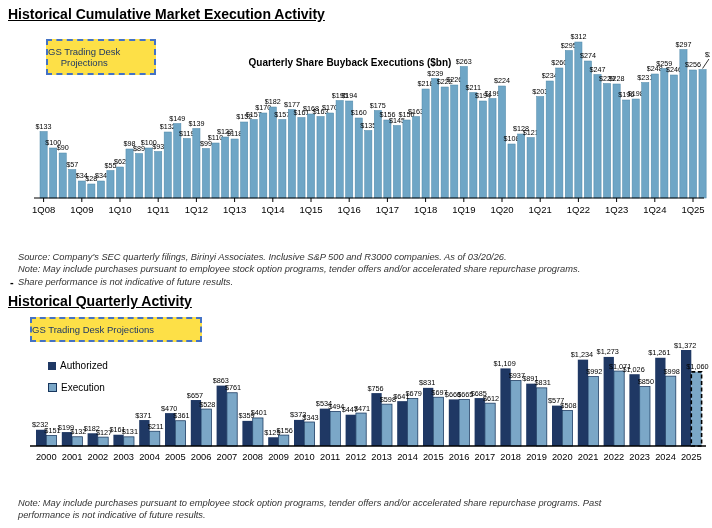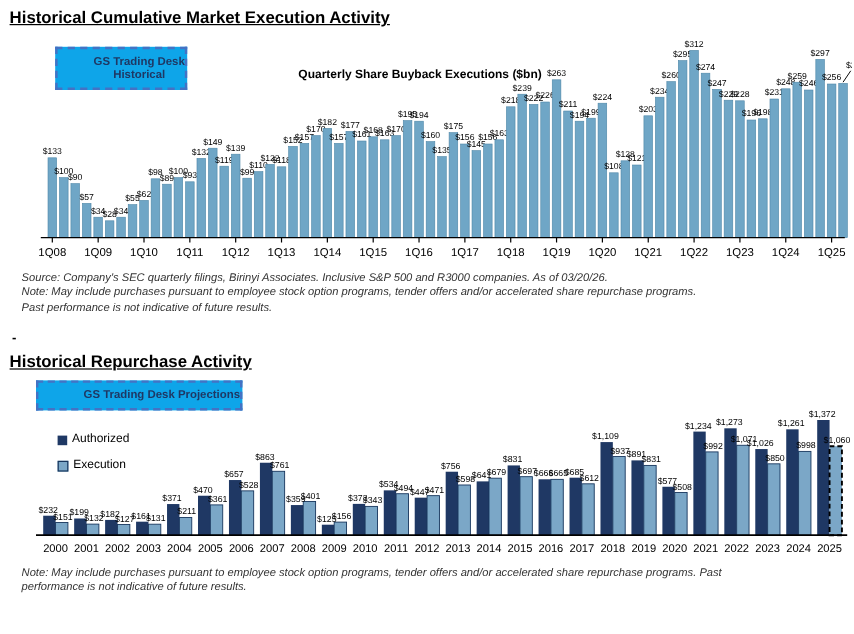--- a/index.html
+++ b/index.html
@@ -1,39 +1,39 @@
 <!DOCTYPE html>
 <html><head>
 <meta charset="utf-8">
 <style>
   html,body{margin:0;padding:0;background:#fff;}
   #page{position:relative;width:712px;height:528px;background:#fff;overflow:hidden;
         font-family:"Liberation Sans",sans-serif;color:#000;}
   .abs{position:absolute;}
   .section-title{font-size:14px;font-weight:bold;text-decoration:underline;color:#000;white-space:nowrap;}
-  .gs-box{border:2px dashed #4472C4;background:#0ea5e9;display:flex;align-items:center;justify-content:flex-end;
-          text-align:center;font-weight:bold;color:#1F3864;}
+  .gs-box{border:2px dashed #4472C4;background:#fde047;display:flex;align-items:center;justify-content:flex-start;
+          text-align:center;font-weight:normal;color:#1F3864;}
   .chart-title{font-size:10px;font-weight:bold;text-align:center;white-space:nowrap;}
-  .footnote{font-size:9.3px;font-style:italic;color:#333;line-height:1.32;}
-  .legend-item{display:flex;align-items:flex-end;gap:4px;font-size:10px;color:#000;padding-left:12px;}
+  .footnote{font-size:9.3px;font-style:italic;color:#333;line-height:1.32;margin-top:26px;}
+  .legend-item{display:flex;align-items:center;gap:4px;font-size:10px;color:#000;padding-left:12px;}
   .swatch{width:8px;height:8px;display:inline-block;}
   .dash-sep{font-size:11px;font-weight:bold;color:#000;}
   svg text{font-family:"Liberation Sans",sans-serif;}
 </style>
 </head>
 <body>
 
 <div id="page">
 
   <div class="abs section-title" style="left:8px;top:6px;">Historical Cumulative Market Execution Activity</div>
 
   <div class="abs gs-box" style="left:46px;top:39px;width:106px;height:32px;font-size:9.5px;line-height:1.2;">
     <div>
       <div>GS Trading Desk</div>
-      <div>Historical</div>
+      <div>Projections</div>
     </div>
   </div>
 
   <div class="abs chart-title" style="left:230px;top:34px;width:240px;margin-top:23px;">Quarterly Share Buyback Executions ($bn)</div>
 
   <svg id="top-chart" class="abs" style="left:28px;top:30px;" width="682" height="192" viewBox="0 0 682 192">
       <rect x="12" y="101.5" width="7.2" height="66.5" fill="#6FA6C6" stroke="#4E87A8" stroke-width="0.5"></rect>
       <text x="15.6" y="98.5" text-anchor="middle" font-size="7.2" fill="#000">$133</text>
       <rect x="21.55" y="118" width="7.2" height="50" fill="#6FA6C6" stroke="#4E87A8" stroke-width="0.5"></rect>
       <text x="25.150000000000002" y="115" text-anchor="middle" font-size="7.2" fill="#000">$100</text>
@@ -209,26 +209,26 @@
       <text x="588.6" y="183" text-anchor="middle" font-size="9.5" fill="#000">1Q23</text>
       <line x1="626.8000000000001" y1="168" x2="626.8000000000001" y2="172" stroke="#000" stroke-width="1"></line>
       <text x="626.8000000000001" y="183" text-anchor="middle" font-size="9.5" fill="#000">1Q24</text>
       <line x1="665.0000000000001" y1="168" x2="665.0000000000001" y2="172" stroke="#000" stroke-width="1"></line>
       <text x="665.0000000000001" y="183" text-anchor="middle" font-size="9.5" fill="#000">1Q25</text>
     </svg>
 
   <div class="abs footnote" style="left:18px;top:225px;width:690px;">
     <div>Source: Company's SEC quarterly filings, Birinyi Associates. Inclusive S&amp;P 500 and R3000 companies. As of 03/20/26.</div>
     <div>Note: May include purchases pursuant to employee stock option programs, tender offers and/or accelerated share repurchase programs.</div>
-    <div>Past performance is not indicative of future results.</div>
+    <div>Share performance is not indicative of future results.</div>
   </div>
 
   <div class="abs dash-sep" style="left:10px;top:276px;">-</div>
 
-  <div class="abs section-title" style="left:8px;top:293px;">Historical Repurchase Activity</div>
+  <div class="abs section-title" style="left:8px;top:293px;">Historical Quarterly Activity</div>
 
   <div class="abs gs-box" style="left:30px;top:317px;width:168px;height:21px;font-size:9.5px;">GS Trading Desk Projections</div>
 
   <div class="abs legend-item" style="left:36px;top:360px;">
     <span class="swatch" id="sw-auth" style="background: rgb(31, 56, 100);"></span>
     <span>Authorized</span>
   </div>
   <div class="abs legend-item" style="left:36px;top:382px;">
     <span class="swatch" id="sw-exec" style="border: 1px solid rgb(23, 54, 93); width: 7px; height: 7px; background: rgb(123, 167, 199);"></span>
     <span>Execution</span>

